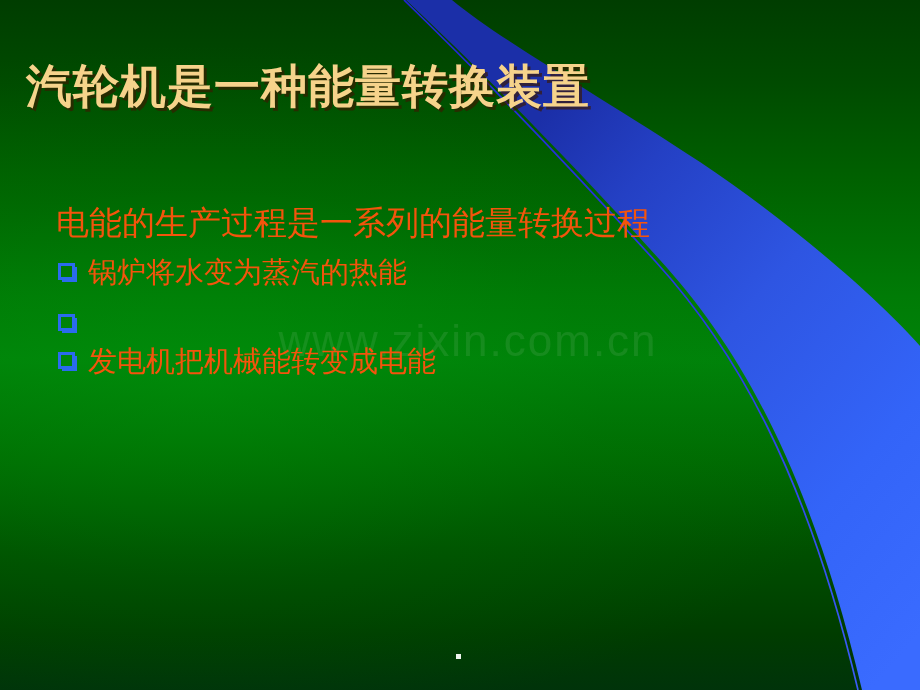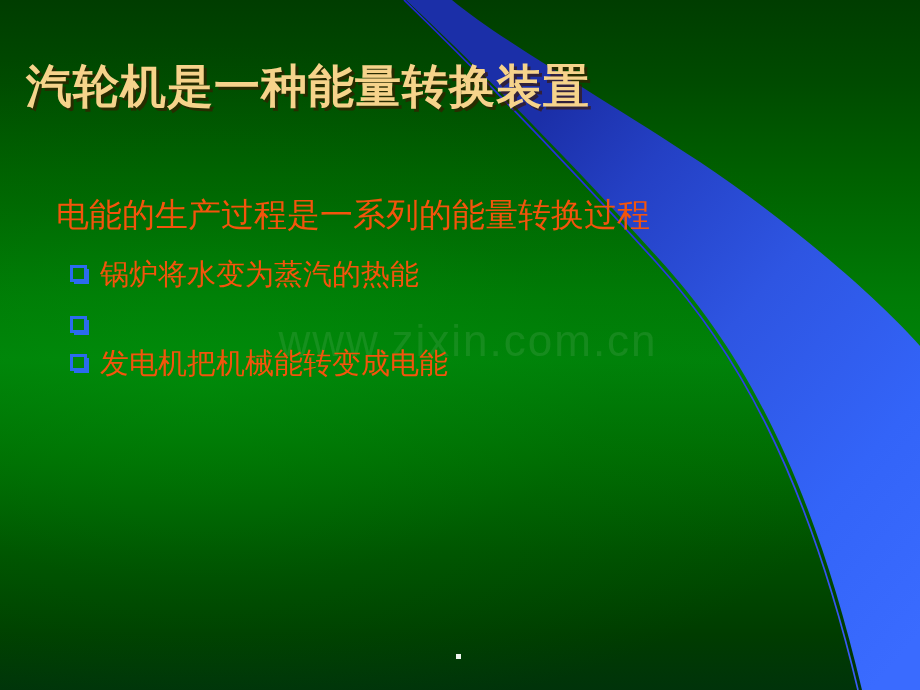--- a/index.html
+++ b/index.html
@@ -81,25 +81,25 @@
     left: 52px;
     top: 188px;
     width: 820px;
   }
   .lead {
     font-size: 33px;
     line-height: 46px;
     font-family: "DejaVu Serif", "Liberation Serif", serif;
     color: #F4540C;
     white-space: nowrap;
-    margin: 4px 0 6px 4px;
+    margin: 12px 0 6px 4px;
   }
   .bullets {
     list-style: none;
-    margin: 16px;
+    margin: 4px;
     padding: 0;
   }
   .bullet-row {
     display: flex;
     align-items: flex-start;
     margin-bottom: 10px;
   }
   .bullet-mark {
     position: relative;
     flex: 0 0 auto;

